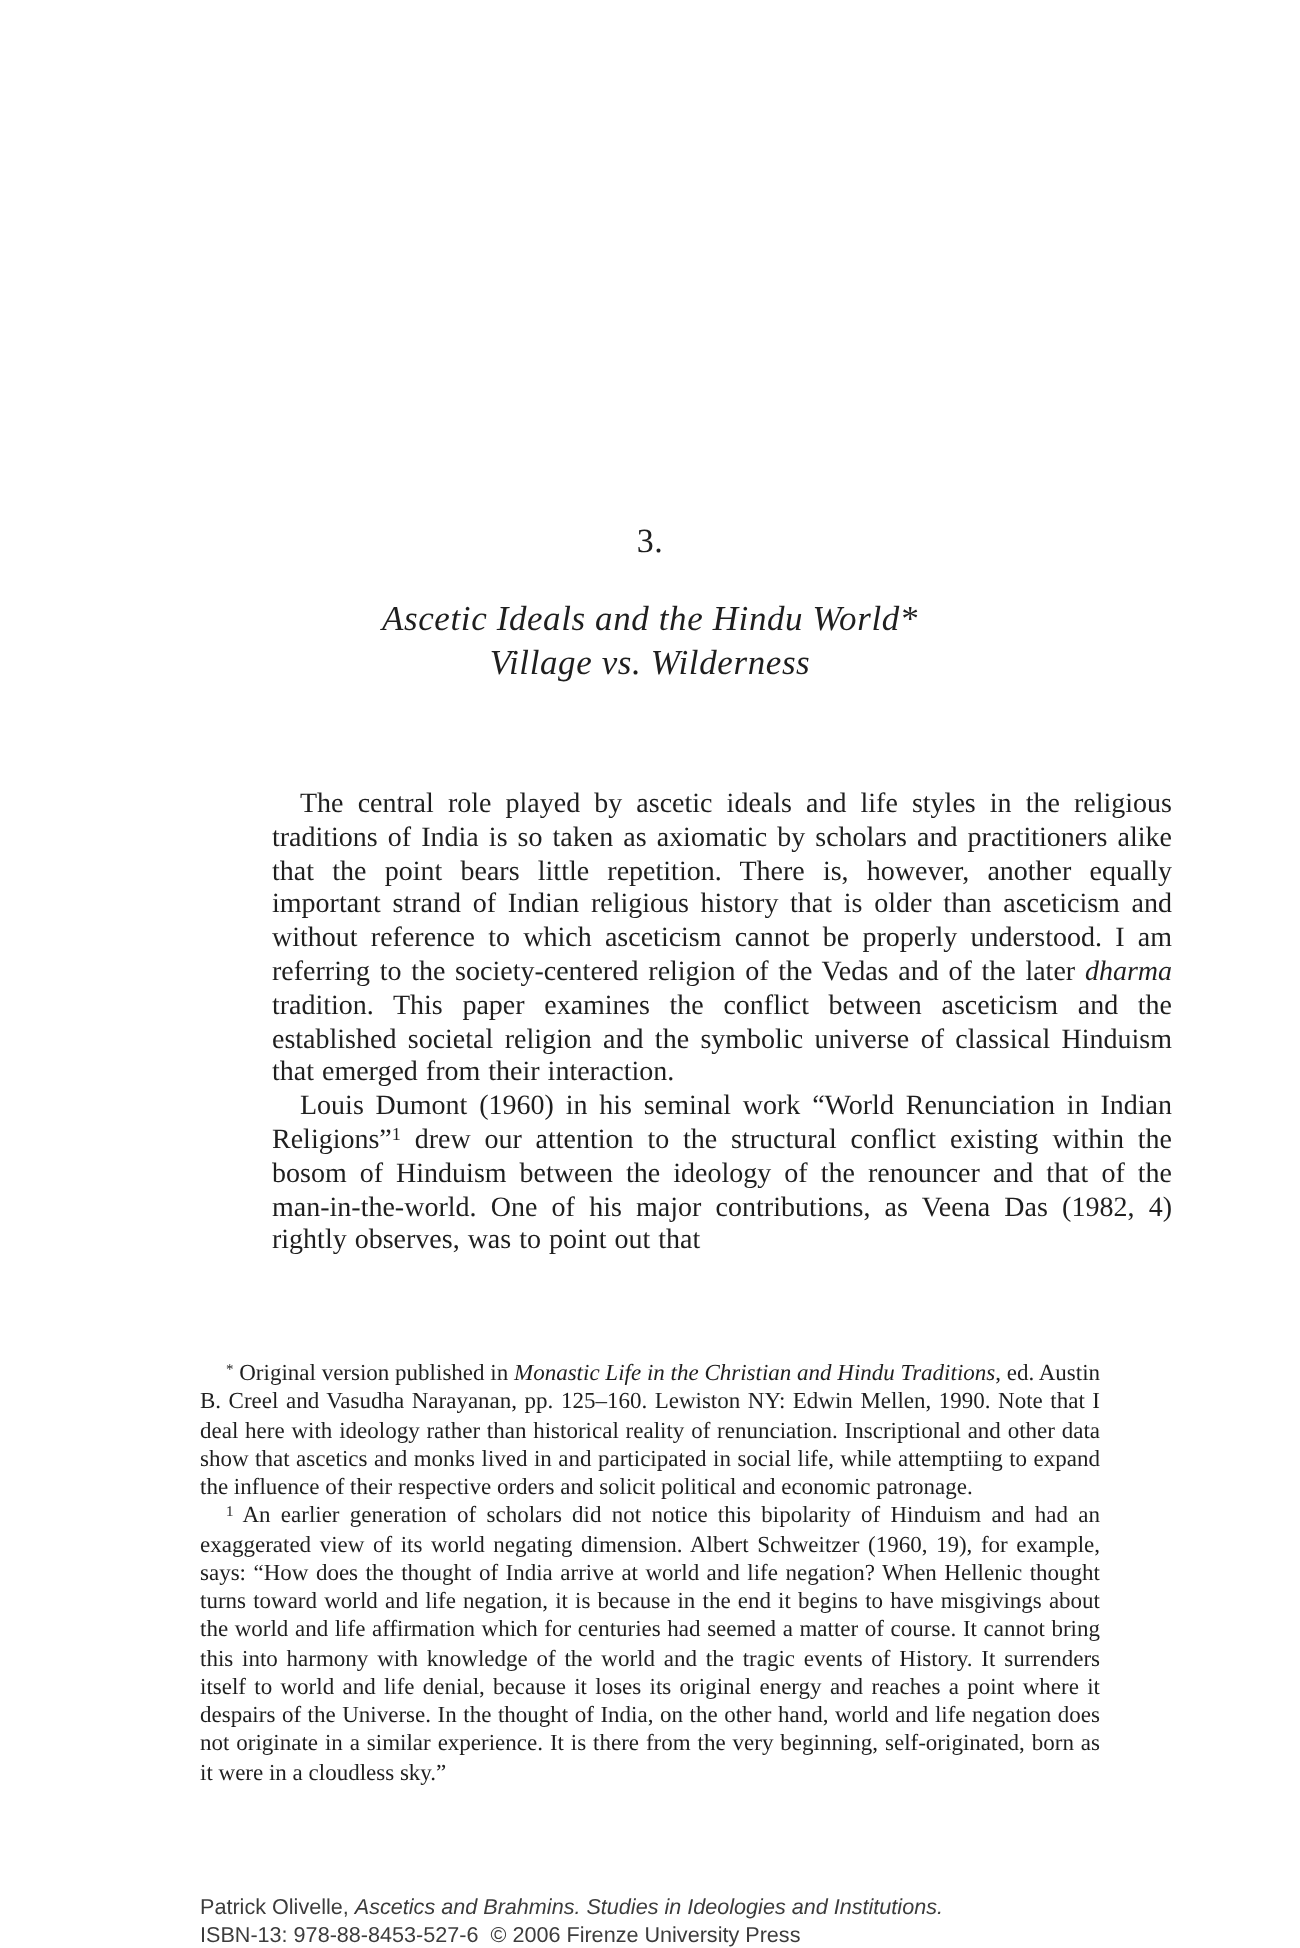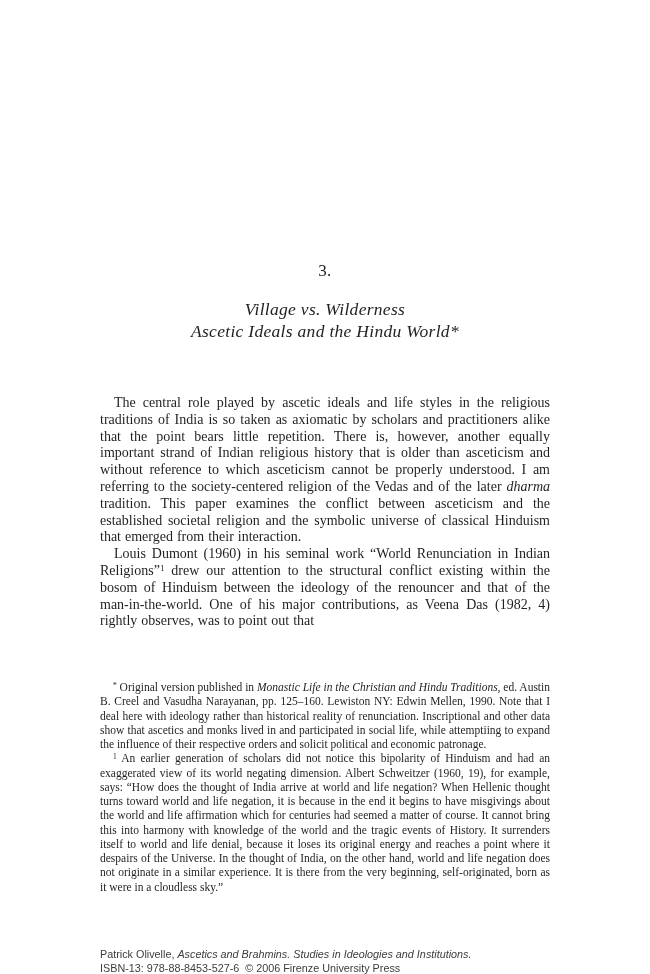--- a/index.html
+++ b/index.html
@@ -20,21 +20,21 @@
     letter-spacing: 0.3px;
   }
   .chapter-title {
     top: 298px;
     text-align: center;
     font-style: italic;
     font-size: 17.5px;
     line-height: 22px;
     letter-spacing: 0.3px;
   }
-  .body-text { top: 395px; }
+  .body-text { top: 395px; margin-left: 36px; }
   .body-text p {
     margin: 0;
     text-align: justify;
     text-indent: 14px;
     font-size: 14px;
     line-height: 16.8px;
     word-spacing: 0.5px;
   }
   .footnotes { top: 680px; }
   .footnotes p {
@@ -62,22 +62,22 @@
   }
 </style>
 </head>
 <body>
 
 <div class="page">
 
   <div class="col chapter-number">3.</div>
 
   <div class="col chapter-title">
+    <div>Ascetic Ideals and the Hindu World*</div>
     <div>Village vs. Wilderness</div>
-    <div>Ascetic Ideals and the Hindu World*</div>
   </div>
 
   <div class="col body-text">
     <p><span>The central role played by ascetic ideals and life styles in the religious traditions of India is so taken as axiomatic by scholars and practitioners alike that the point bears little repetition. There is, however, another equally important strand of Indian religious history that is older than asceticism and without reference to which asceticism cannot be properly understood. I am referring to the society-centered religion of the Vedas and of the later </span><span class="it">dharma</span><span> tradition. This paper examines the conflict between asceticism and the established societal religion and the symbolic universe of classical Hinduism that emerged from their interaction.</span></p>
     <p><span>Louis Dumont (1960) in his seminal work “World Renunciation in Indian Religions”</span><sup>1</sup><span> drew our attention to the structural conflict existing within the bosom of Hinduism between the ideology of the renouncer and that of the man-in-the-world. One of his major contributions, as Veena Das (1982, 4) rightly observes, was to point out that</span></p>
   </div>
 
   <div class="col footnotes">
     <p><sup>*</sup><span> Original version published in </span><span class="it">Monastic Life in the Christian and Hindu Traditions</span><span>, ed. Austin B. Creel and Vasudha Narayanan, pp. 125–160. Lewiston NY: Edwin Mellen, 1990. Note that I deal here with ideology rather than historical reality of renunciation. Inscriptional and other data show that ascetics and monks lived in and participated in social life, while attemptiing to expand the influence of their respective orders and solicit political and economic patronage.</span></p>
     <p><sup>1</sup><span> An earlier generation of scholars did not notice this bipolarity of Hinduism and had an exaggerated view of its world negating dimension. Albert Schweitzer (1960, 19), for example, says: “How does the thought of India arrive at world and life negation? When Hellenic thought turns toward world and life negation, it is because in the end it begins to have misgivings about the world and life affirmation which for centuries had seemed a matter of course. It cannot bring this into harmony with knowledge of the world and the tragic events of History. It surrenders itself to world and life denial, because it loses its original energy and reaches a point where it despairs of the Universe. In the thought of India, on the other hand, world and life negation does not originate in a similar experience. It is there from the very beginning, self-originated, born as it were in a cloudless sky.”</span></p>

